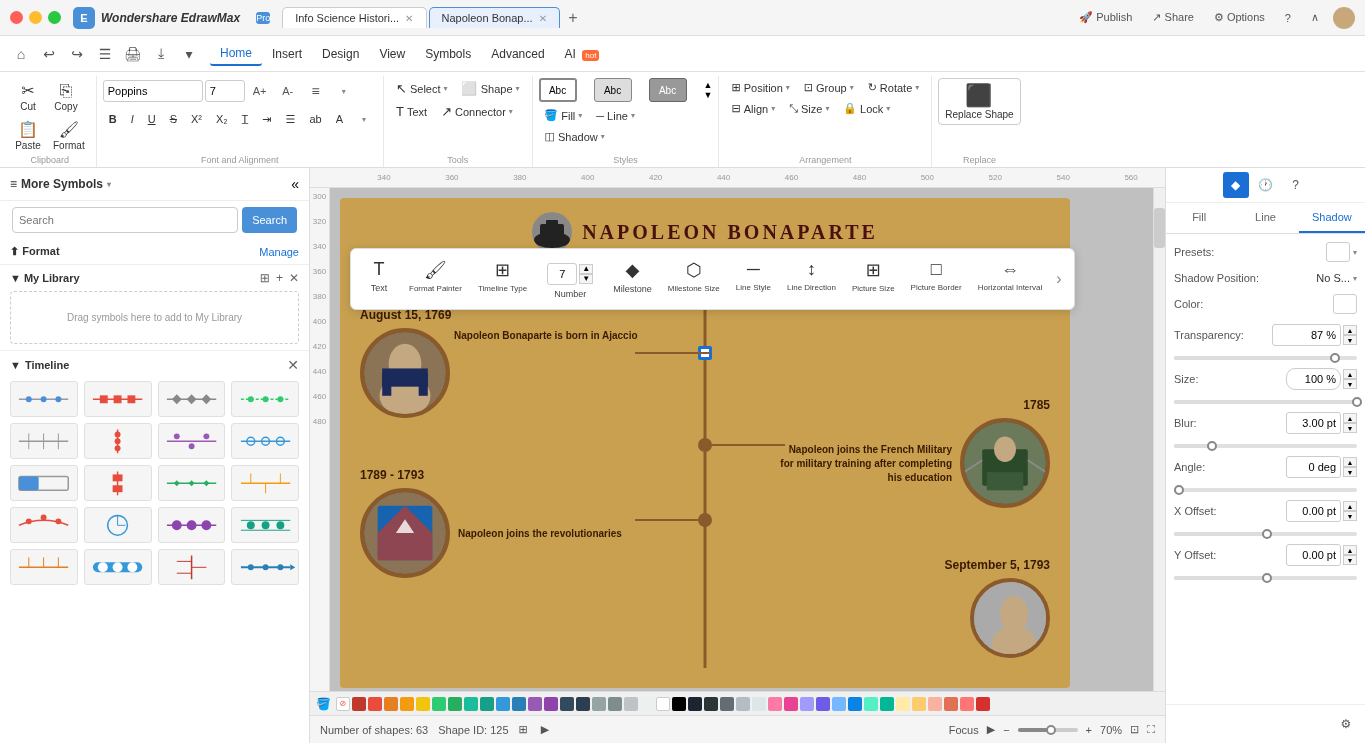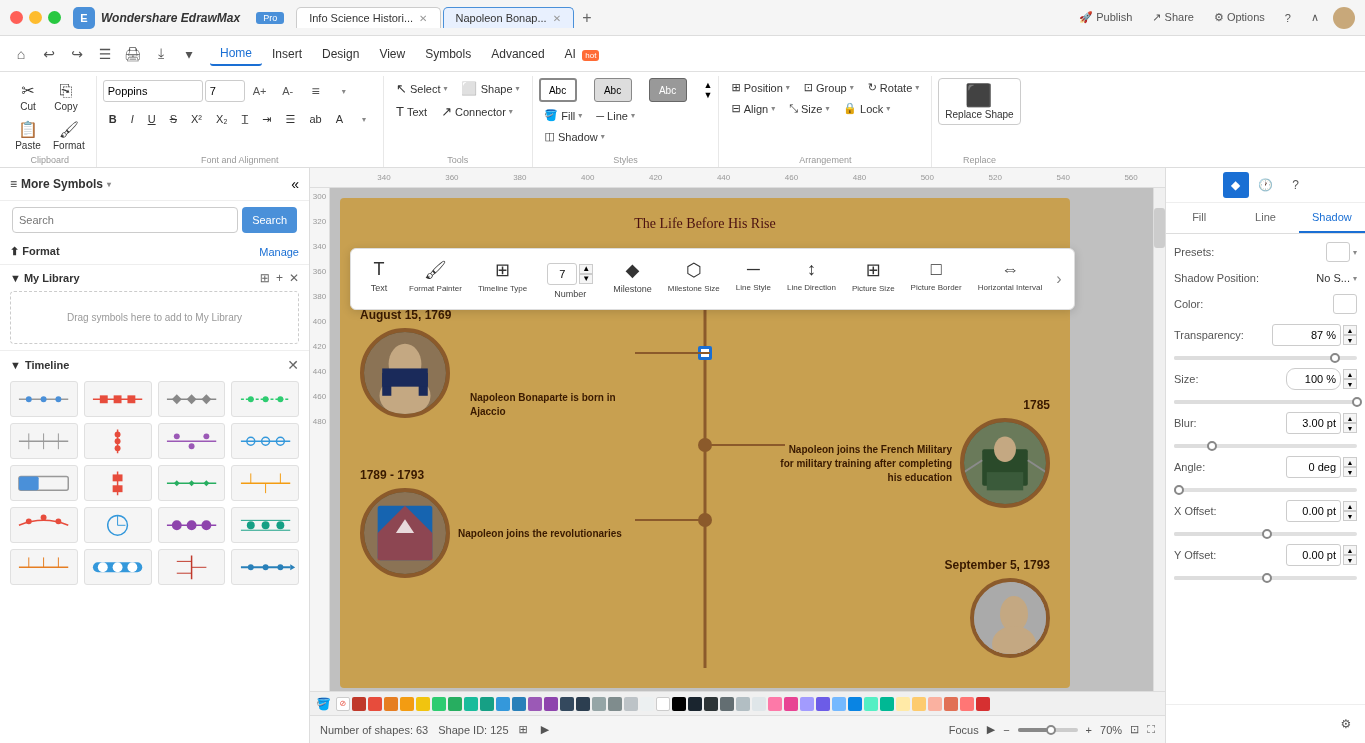--- a/index.html
+++ b/index.html
@@ -7,21 +7,21 @@
 
     
     .title-bar { height: 36px; background: #f5f5f5; display: flex; align-items: center; padding: 0 10px; border-bottom: 1px solid #ddd; }
     .window-controls { display: flex; gap: 6px; margin-right: 12px; }
     .wc { width: 13px; height: 13px; border-radius: 50%; }
     .wc-close { background: #ff5f57; }
     .wc-min { background: #febc2e; }
     .wc-max { background: #28c840; }
     .app-icon { width: 22px; height: 22px; background: #4a90d9; border-radius: 5px; margin-right: 6px; display: flex; align-items: center; justify-content: center; color: white; font-size: 11px; font-weight: bold; }
     .app-name { font-size: 12px; font-weight: 600; color: #333; margin-right: 16px; font-style: italic; }
-    .pro-badge { background: #4a90d9; color: white; font-size: 9px; padding: 1px 7px; border-radius: 3px; margin-right: 12px; }
+    .pro-badge { background: #4a90d9; color: white; font-size: 9px; padding: 1px 0; border-radius: 3px; margin-right: 12px; }
     .tab { display: flex; align-items: center; background: #fff; border: 1px solid #ccc; border-bottom: none; border-radius: 5px 5px 0 0; padding: 4px 12px; font-size: 11px; color: #333; margin-right: 2px; cursor: pointer; }
     .tab .tab-close { margin-left: 6px; color: #999; font-size: 10px; cursor: pointer; }
     .tab-add { width: 22px; height: 22px; display: flex; align-items: center; justify-content: center; color: #666; cursor: pointer; font-size: 16px; }
     .title-bar-right { margin-left: auto; display: flex; align-items: center; gap: 8px; }
     .title-btn { font-size: 11px; color: #555; cursor: pointer; padding: 3px 6px; border-radius: 3px; }
     .avatar { width: 22px; height: 22px; border-radius: 50%; background: #c8a87a; }
 
     
     .menu-bar { height: 36px; background: #fff; display: flex; align-items: center; padding: 0 8px; border-bottom: 1px solid #e0e0e0; }
     .menu-item { padding: 4px 10px; font-size: 12px; color: #333; cursor: pointer; border-radius: 3px; }
@@ -593,28 +593,38 @@
           <span>440</span>
           <span>460</span>
           <span>480</span>
         </div>
 
         <div style="flex:1;background:#c0c0c0;position:relative;overflow:hidden;">
 
           <div style="position:absolute;top:10px;left:10px;width:730px;height:490px;background:#c8a050;border-radius:4px;overflow:hidden;">
 
             <div style="text-align:center;padding-top:14px;">
+              <div style="font-size:20px;font-weight:800;color:#4a1010;letter-spacing:3px;font-family:Georgia,serif;display:flex;align-items:center;justify-content:center;gap:10px;">
+                <div style="width:40px;height:40px;border-radius:50%;background:#888;overflow:hidden;">
+                  <svg viewBox="0 0 40 40" width="40" height="40">
+                      <ellipse cx="20" cy="28" rx="18" ry="8" fill="#222"></ellipse>
+                      <rect x="8" y="12" width="24" height="16" fill="#222" rx="2"></rect>
+                      <rect x="14" y="8" width="12" height="8" fill="#222" rx="1"></rect>
+                    </svg>
+                </div>
+                <span>NAPOLEON BONAPARTE</span>
+              </div>
               <div style="font-size:14px;color:#4a1010;font-family:Georgia,serif;margin-top:4px;">The Life Before His Rise</div>
             </div>
 
             <div style="position:absolute;left:50%;top:100px;height:370px;width:3px;background:#8b5a2b;transform:translateX(-50%);"></div>
 
             <div style="position:absolute;top:110px;left:20px;width:280px;">
               <div style="font-size:12px;font-weight:700;color:#3a1a00;">August 15, 1769</div>
-              <div style="display:flex;gap:20px;margin-top:6px;align-items:flex-end;">
+              <div style="display:flex;gap:4px;margin-top:6px;align-items:flex-start;">
                 <div style="width:90px;height:90px;border-radius:50%;background:#6b5a3a;border:4px solid #8b5a2b;flex-shrink:0;overflow:hidden;display:flex;align-items:center;justify-content:center;">
                   <svg viewBox="0 0 90 90" width="90" height="90">
                     <circle cx="45" cy="45" r="45" fill="#8b7355"></circle>
                     <ellipse cx="45" cy="35" rx="18" ry="22" fill="#c4a882"></ellipse>
                     <ellipse cx="45" cy="70" rx="28" ry="22" fill="#c4a882"></ellipse>
                     <rect x="20" y="45" width="10" height="25" fill="#1a2a5a"></rect>
                     <rect x="60" y="45" width="10" height="25" fill="#1a2a5a"></rect>
                     <rect x="20" y="40" width="50" height="20" fill="#1a2a5a"></rect>
                   </svg>
                 </div>

